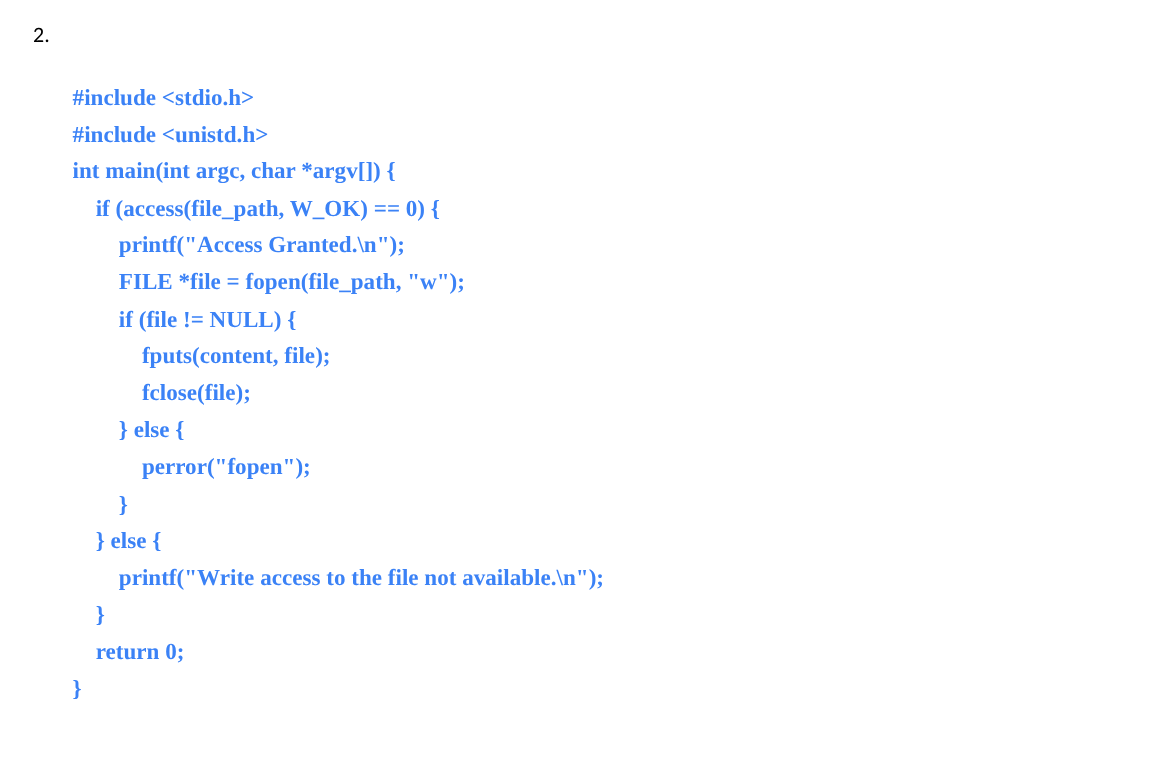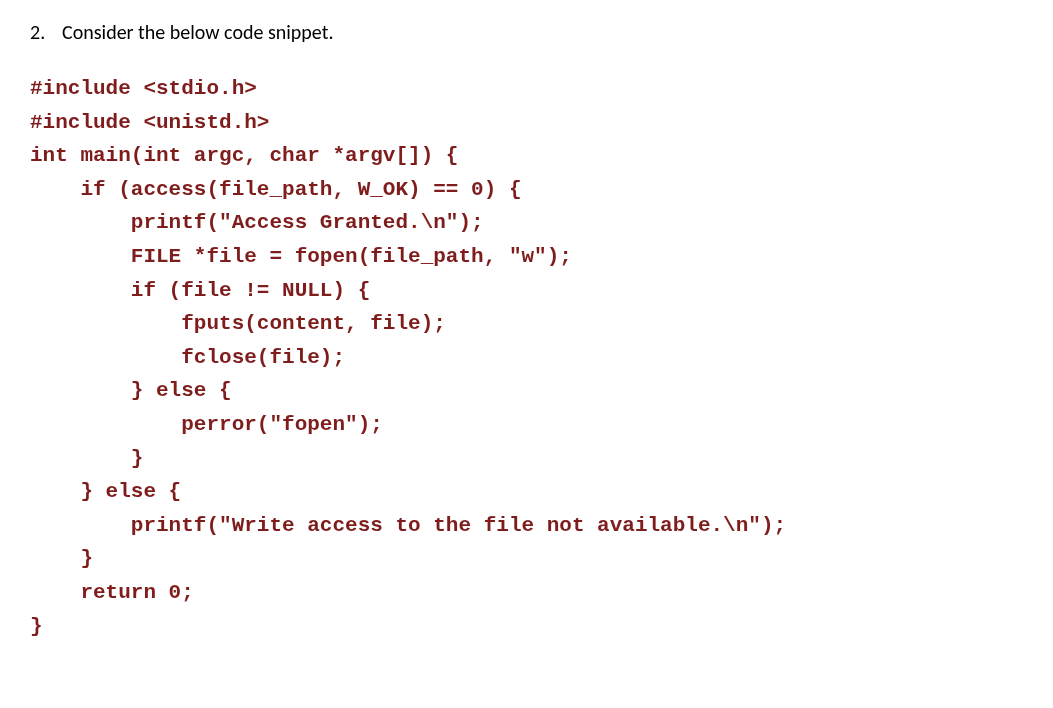--- a/index.html
+++ b/index.html
@@ -17,34 +17,34 @@
     }
     .question-number {
       min-width: 28px;
       font-size: 20px;
     }
     .question-text {
       font-size: 20px;
       padding-left: 4px;
     }
     .code-block {
-      font-family: Liberation Mono, monospace;
+      font-family: Liberation Serif, serif;
       font-weight: bold;
       font-size: 21px;
       line-height: 1.6;
       white-space: pre;
-      color: #7f1d1d;
+      margin-left: 36px;
+      color: #3b82f6;
     }
   </style>
 </head>
 <body>
 
 <div class="question-line">
   <span class="question-number">2.</span>
-  <span class="question-text">Consider the below code snippet.</span>
 </div>
 
 <div class="code-block" id="code-block">#include &lt;stdio.h&gt;
 #include &lt;unistd.h&gt;
 int main(int argc, char *argv[]) {
     if (access(file_path, W_OK) == 0) {
         printf("Access Granted.\n");
         FILE *file = fopen(file_path, "w");
         if (file != NULL) {
             fputs(content, file);

